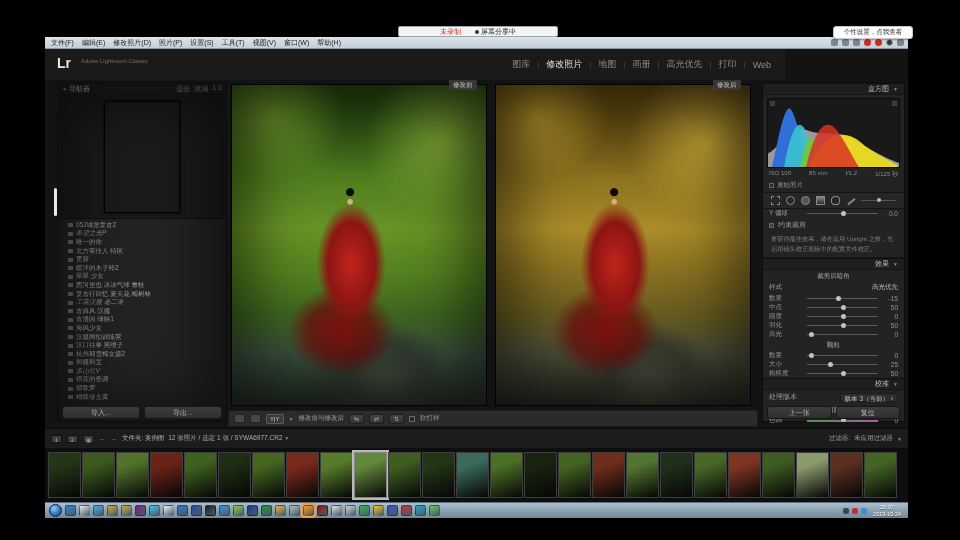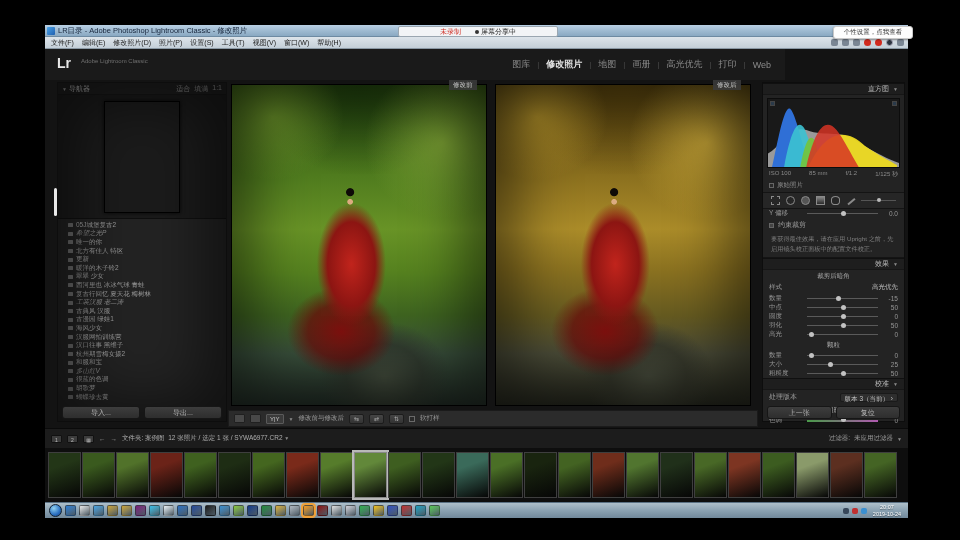--- a/index.html
+++ b/index.html
@@ -40,21 +40,21 @@
   .mtool.cam { background:#2c3440; border-radius:50%; border:1px solid #aab; }
 
   
   #lr { left:45px; top:49px; width:863px; height:379px; background:#131313; }
 
   #module-bar { left:45px; top:49px; width:740px; height:31px; background:#1a1a1a; }
   #lr-logo { position:absolute; left:12px; top:6px; color:#e8e8e8; font-size:14px; font-weight:bold; }
   #lr-brand { position:absolute; left:36px; top:8px; color:#6f6f6f; font-size:6px; line-height:1.4; }
   #modules { position:absolute; right:14px; top:9px; display:flex; gap:7px; font-size:9px; color:#8a8a8a; align-items:center; }
   .module { cursor:pointer; }
-  .module.active { color:#e4e4e4; font-weight:bold; }
+  .module.active { color:#e4e4e4; font-weight:normal; }
   .mod-sep { color:#4a4a4a; font-size:8px; }
 
   
   #left-panel { left:57px; top:82px; width:170px; height:340px; background:#232323; border:1px solid #0d0d0d; }
   .panel-hdr { height:12px; display:flex; align-items:center; font-size:7px; color:#b2b2b2;
     padding:0 4px; background:#1e1e1e; border-bottom:1px solid #161616; }
   .panel-hdr .grow { flex:1; }
   #nav-zooms { display:flex; gap:4px; color:#8a8a8a; }
   #nav-thumb-wrap { height:124px; background:#1b1b1b; display:flex; align-items:center; justify-content:center; border-bottom:1px solid #101010; }
   #nav-thumb { width:76px; height:112px; border:1px solid #000; box-shadow:0 0 4px rgba(0,0,0,.8); }
@@ -181,29 +181,20 @@
 
   
   #watermark { left:688px; top:488px; font-size:30px; color:rgba(255,255,255,.92); z-index:60;
     letter-spacing:1px; text-shadow:0 1px 3px rgba(0,0,0,.6); }
 </style>
 </head>
 <body>
 
 <div id="stage">
 
-  <div class="abs" id="titlebar">
-    <div class="win-ico"></div>
-    <span>LR目录 - Adobe Photoshop Lightroom Classic - 修改照片</span>
-    <div id="win-btns">
-      <div class="wbtn">–</div>
-      <div class="wbtn">□</div>
-      <div class="wbtn close">×</div>
-    </div>
-  </div>
 
   <div class="abs" id="share-pill">
     <span class="rec">未录制</span>
     <span class="share"><span class="dot"></span><span>屏幕分享中</span></span>
   </div>
 
   <div class="abs" id="tooltip">个性设置，点我查看</div>
 
   <div class="abs" id="menubar">
     <div id="menu-items">

